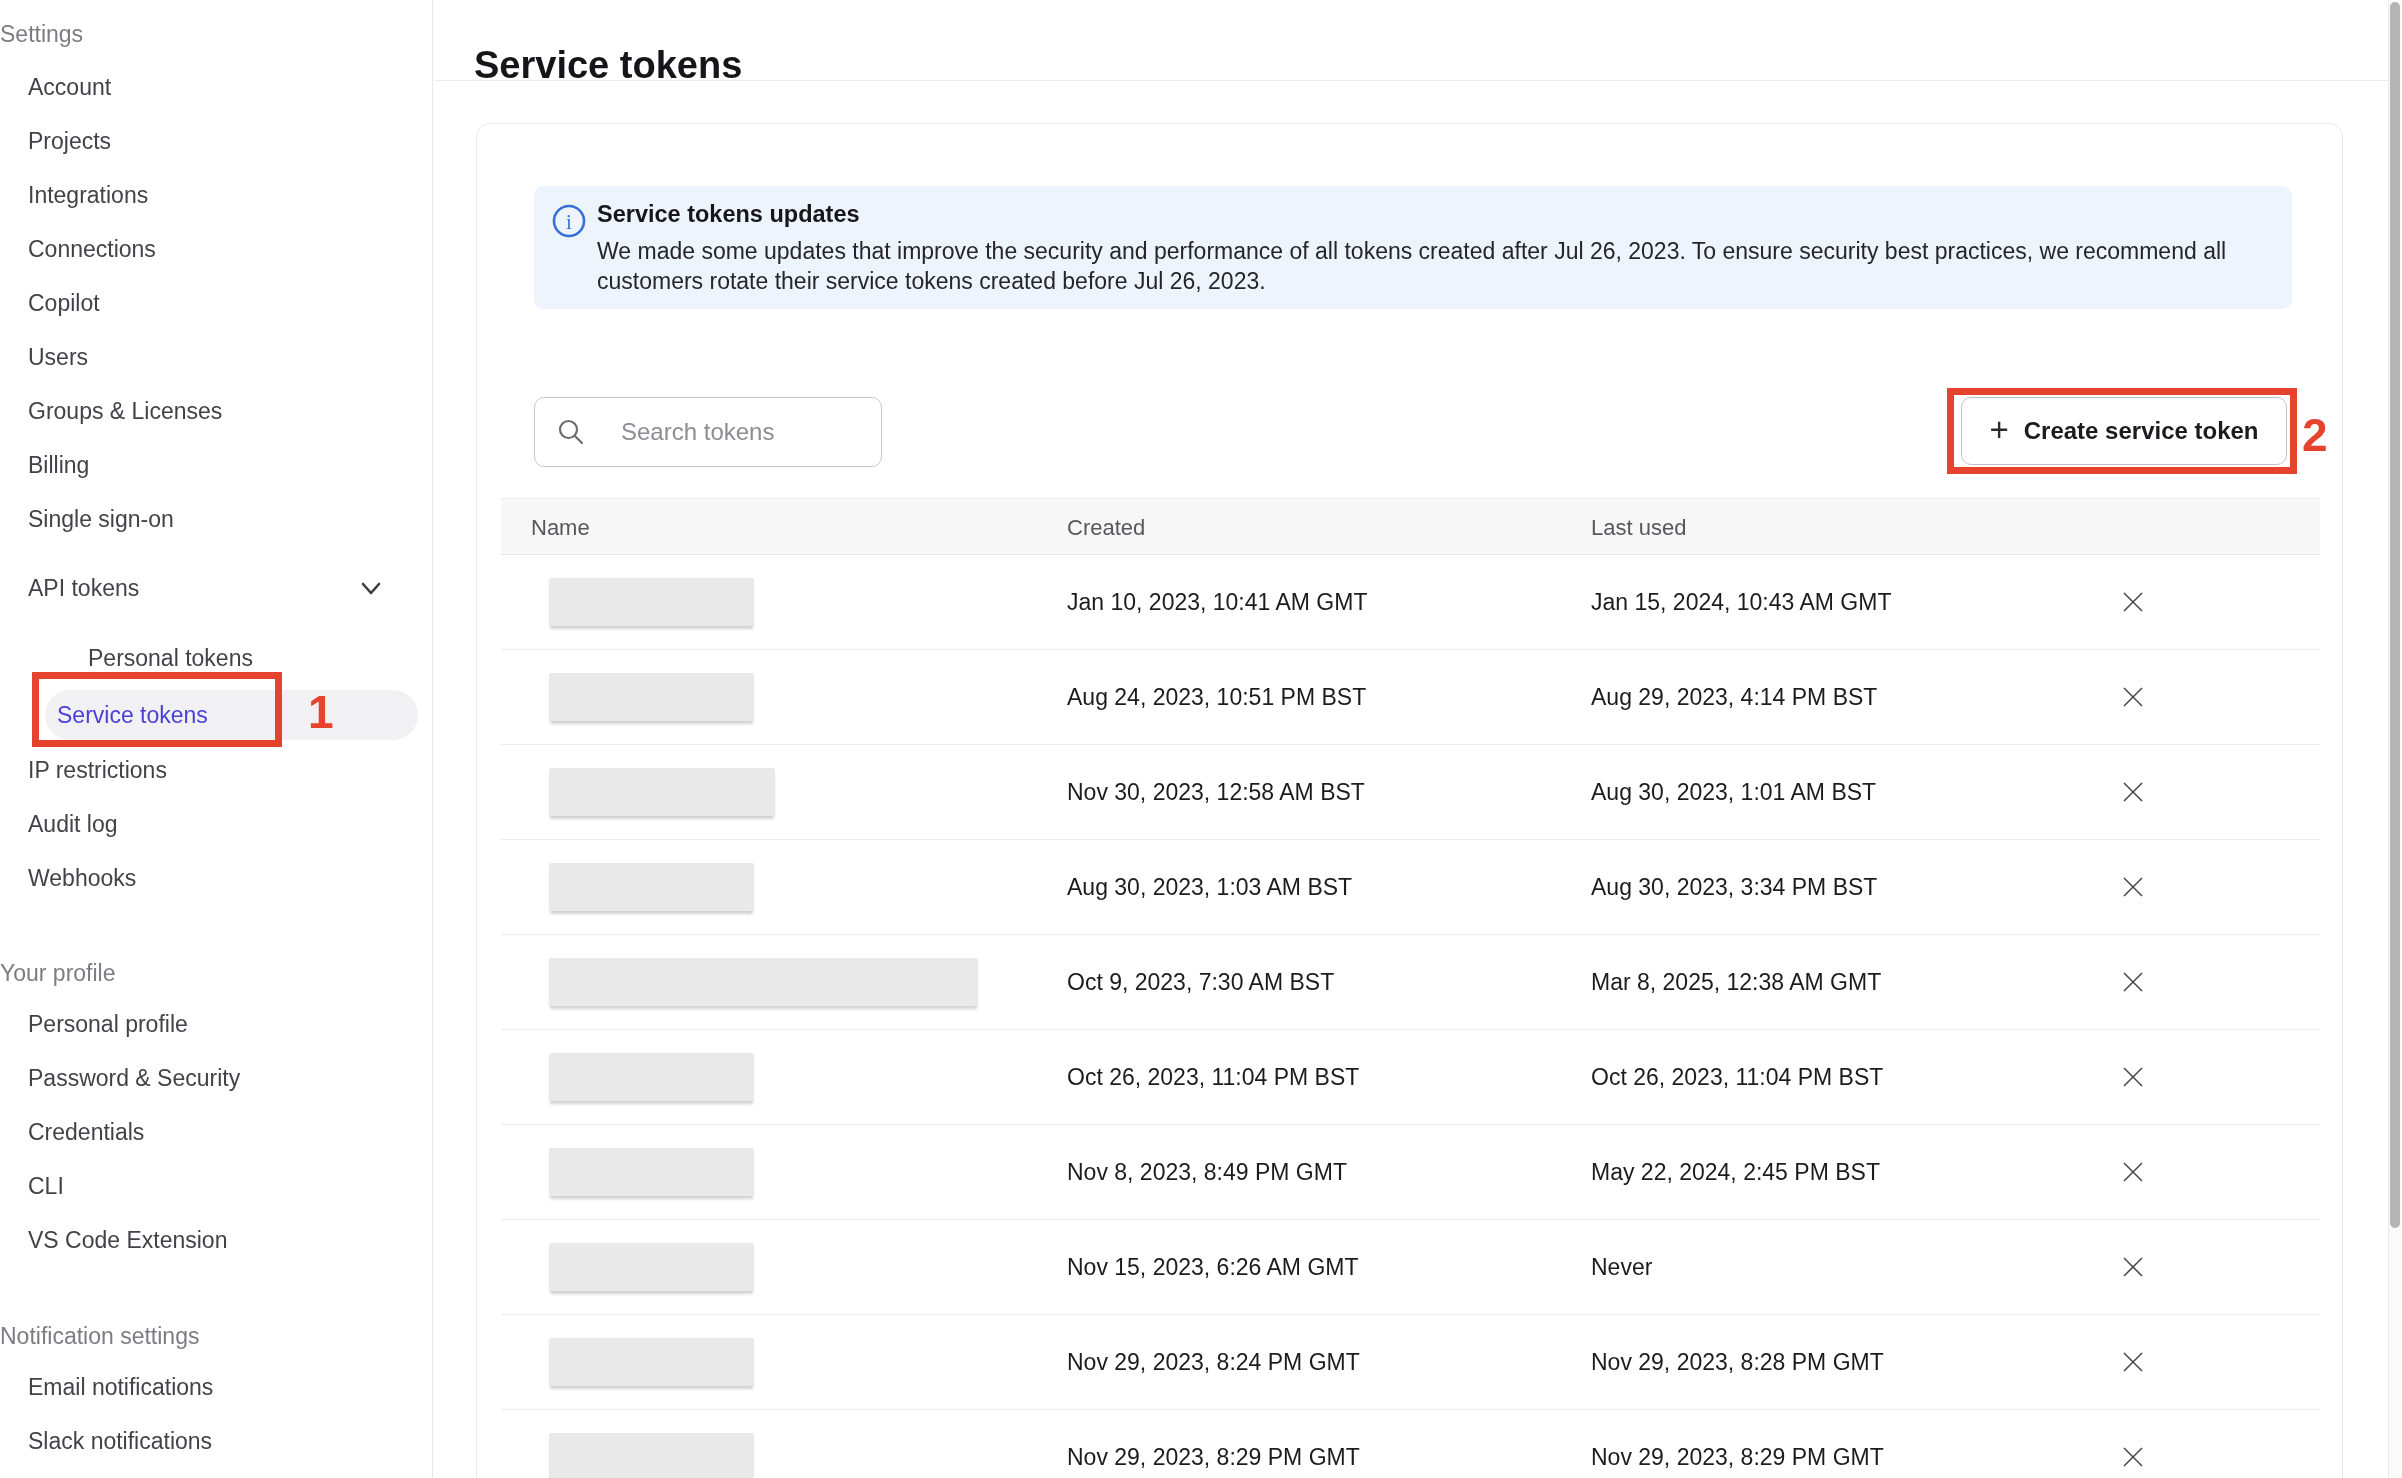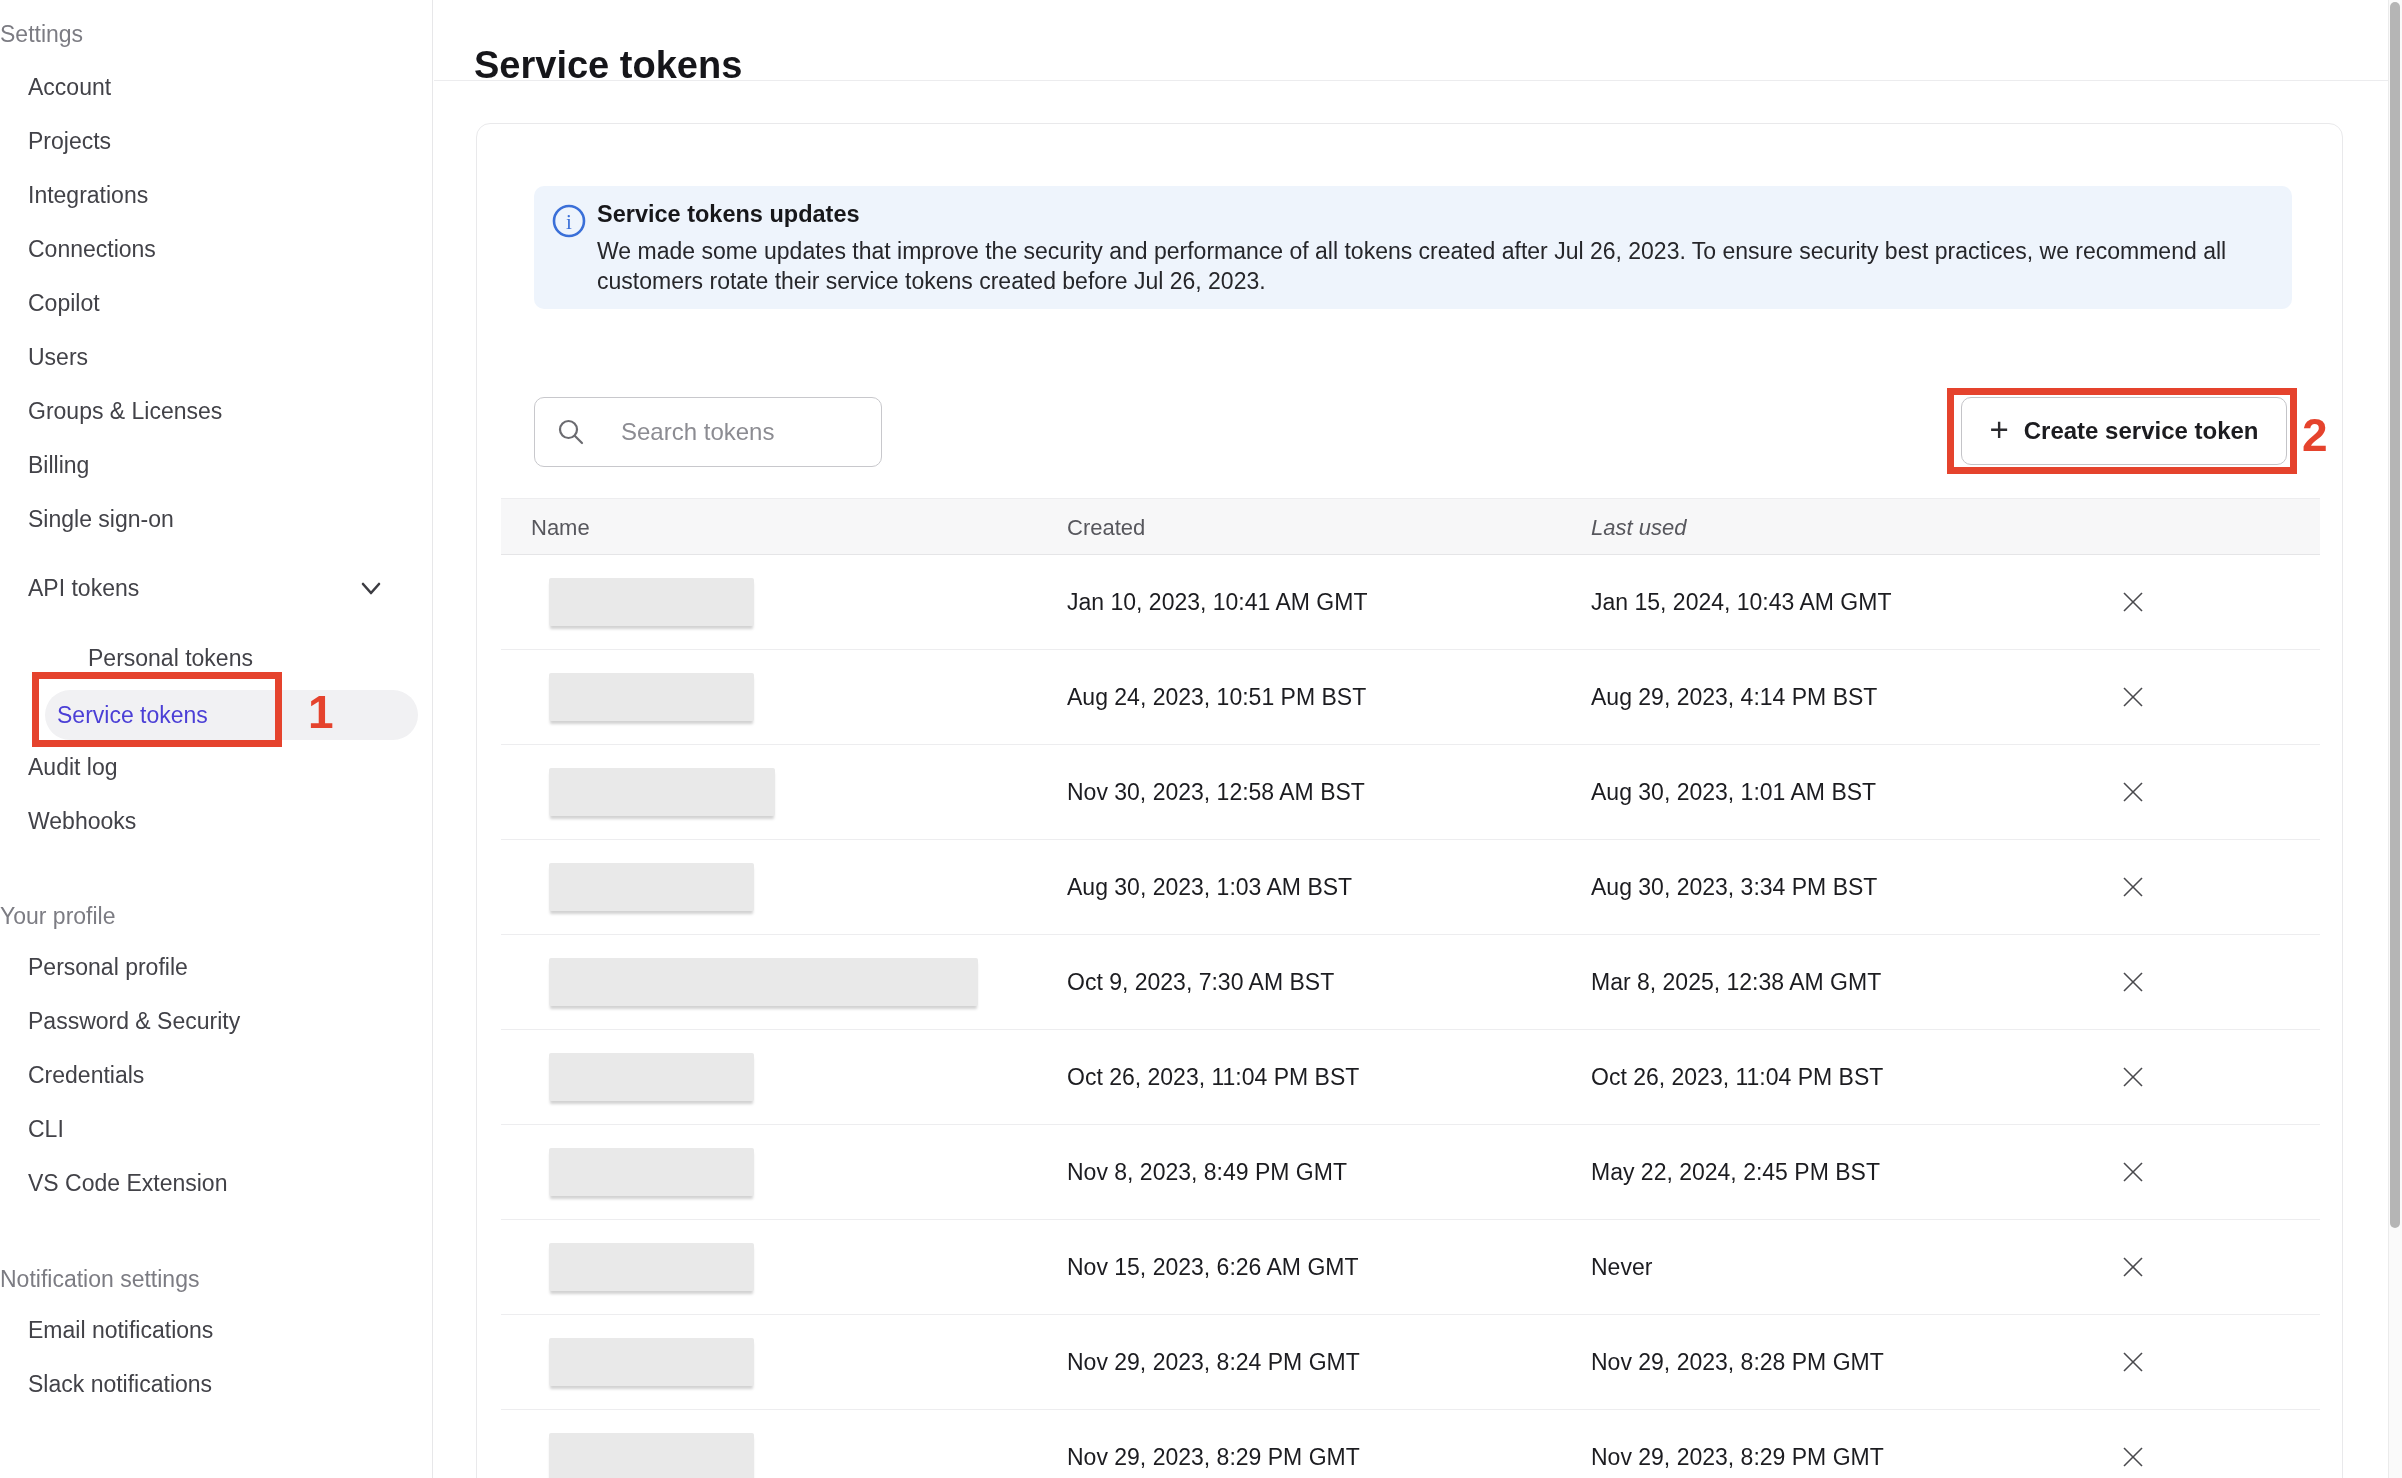--- a/index.html
+++ b/index.html
@@ -33,21 +33,21 @@
   .search-input{border:none;outline:none;background:transparent;margin-left:32px;width:250px;font-size:24px;color:#2a2a2e;font-family:inherit;}
   .search-input::placeholder{color:#8c8c92;}
   .create-btn{position:absolute;left:1484px;top:273px;width:326px;height:68px;background:#fff;border:1.5px solid #c4c4c8;border-radius:10px;box-sizing:border-box;display:flex;align-items:center;justify-content:center;gap:15px;cursor:pointer;font-family:inherit;}
   .create-btn .plus{font-size:33px;font-weight:400;color:#2a2a2e;line-height:1;margin-top:-3px;}
   .create-btn .btn-label{font-size:24px;font-weight:700;color:#1c1c20;}
   
   .tbl-header{position:absolute;left:24px;top:374px;width:1819px;height:57px;background:#f7f7f8;border-top:1px solid #ededef;border-bottom:1px solid #e5e5e7;box-sizing:border-box;}
   .col-label{position:absolute;top:0;height:57px;line-height:57px;font-size:22px;color:#57575d;}
   .col-name{left:30px;}
   .col-created{left:566px;}
-  .col-last{left:1090px;font-style:italic;}
+  .col-last{left:1090px;}
   .tbl-body{position:absolute;left:24px;top:431px;width:1819px;}
   .t-row{position:relative;height:94px;border-bottom:1px solid #ededef;}
   .name-ph{position:absolute;left:48px;top:23px;height:48px;background:#e9e9e9;border-radius:2px;box-shadow:0 4px 3px -1px rgba(0,0,0,0.18);}
   .cell-created{position:absolute;left:566px;top:0;height:94px;line-height:94px;font-size:23px;color:#1c1c20;}
   .cell-last{position:absolute;left:1090px;top:0;height:94px;line-height:94px;font-size:23px;color:#1c1c20;}
   .row-close{position:absolute;left:1612px;top:27px;width:40px;height:40px;background:none;border:none;cursor:pointer;display:flex;align-items:center;justify-content:center;padding:0;}
   
   .anno-box{position:absolute;border:7px solid #e5432d;box-sizing:border-box;pointer-events:none;}
   .anno-1{left:32px;top:672px;width:250px;height:75px;}
   .anno-2{left:1947px;top:388px;width:350px;height:86px;}
@@ -78,20 +78,21 @@
     <a class="nav-item api">
       <span>API tokens</span>
       <svg class="chev" viewBox="0 0 26 26">
         <polyline points="5,9 13,18 21,9" fill="none" stroke="#3c3c42" stroke-width="2.6" stroke-linecap="round" stroke-linejoin="round"></polyline>
       </svg>
     </a>
     <a class="nav-item sub">Personal tokens</a>
     <div class="pill">
       <span>Service tokens</span>
     </div>
+    <a class="nav-item gap-sm">IP restrictions</a>
     <a class="nav-item">Audit log</a>
     <a class="nav-item">Webhooks</a>
 
     <div class="sec-header profile-header">Your profile</div>
     <a class="nav-item after-header">Personal profile</a>
     <a class="nav-item">Password &amp; Security</a>
     <a class="nav-item">Credentials</a>
     <a class="nav-item">CLI</a>
     <a class="nav-item">VS Code Extension</a>
 

